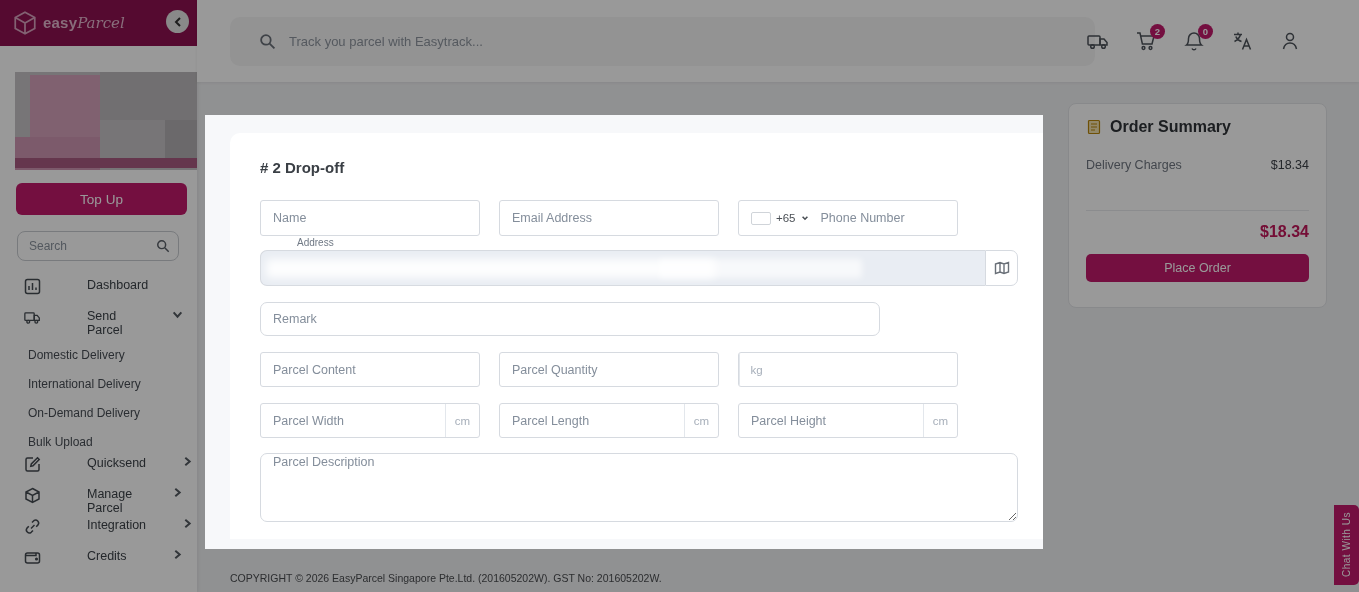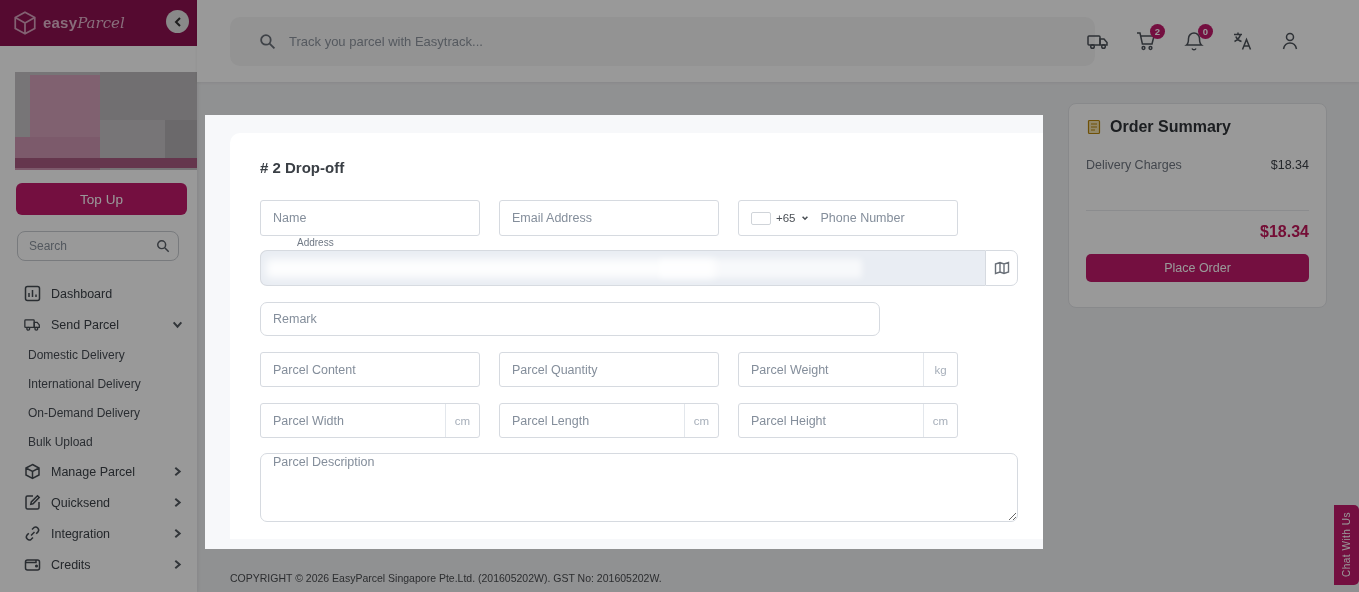--- a/index.html
+++ b/index.html
@@ -34,22 +34,22 @@
     font-family:"Liberation Sans", sans-serif; cursor:pointer; }
 
   .side-search { position:absolute; left:17px; top:231px; width:162px; height:30px;
     border:1px solid #c9ccd1; border-radius:8px; display:flex; align-items:center; padding:0 8px 0 11px; background:#fff; }
   .side-search input { border:none; outline:none; flex:1; font-size:12px; color:#444;
     font-family:"Liberation Sans", sans-serif; width:100px; background:transparent; }
   .side-search input::placeholder { color:#8b939e; }
   .side-search svg { width:14px; height:14px; stroke:#5a6068; stroke-width:1.7; fill:none; }
 
   .menu { position:absolute; left:0; top:278px; width:197px; }
-  .menu-item { height:31px; display:flex; align-items:center; padding:0 14px 0 24px;
-    cursor:pointer; color:#3c4248; font-size:12.5px; }
+  .menu-item { height:31px; display:flex; align-items:flex-start; padding:0 14px 0 24px;
+    cursor:pointer; color:#3c4248; font-size:12.5px;gap:36px; }
   .menu-item svg.mi { width:17px; height:17px; stroke:#454b52; stroke-width:1.5; fill:none; margin-right:10px; flex:none; }
   .menu-item .lbl { flex:1; }
   .menu-item svg.chev { width:11px; height:11px; stroke:#545a61; stroke-width:1.8; fill:none; flex:none; }
   .submenu-item { height:29px; display:flex; align-items:center; padding-left:28px;
     cursor:pointer; color:#484e55; font-size:12px; }
 
   
   .topbar { position:absolute; left:197px; top:0; width:1162px; height:82px; background:#fff;
     z-index:1; box-shadow:0 1px 3px rgba(0,0,0,.07);text-decoration:underline; }
   .track-search { position:absolute; left:33px; top:17px; width:865px; height:49px;
@@ -185,33 +185,33 @@
       <svg class="chev" viewBox="0 0 10 10">
           <polyline points="1.5 3 5 7 8.5 3"></polyline>
         </svg>
     </div>
     <div class="submenu-item">Domestic Delivery</div>
     <div class="submenu-item">International Delivery</div>
     <div class="submenu-item">On-Demand Delivery</div>
     <div class="submenu-item">Bulk Upload</div>
     <div class="menu-item">
       <svg class="mi" viewBox="0 0 17 17">
-          <path d="M8.5 1.5 15 5 15 12 8.5 15.5 2 12 2 5 Z M2 5 8.5 8.5 15 5 M8.5 8.5 8.5 15.5"></path>
-        </svg>
-      <span class="lbl">Manage Parcel</span>
-      <svg class="chev" viewBox="0 0 10 10">
-          <polyline points="3 1.5 7 5 3 8.5"></polyline>
-        </svg>
-    </div>
-    <div class="menu-item">
-      <svg class="mi" viewBox="0 0 17 17">
           <path d="M9 2H3.5A1.5 1.5 0 0 0 2 3.5v10A1.5 1.5 0 0 0 3.5 15h10a1.5 1.5 0 0 0 1.5-1.5V8"></path>
           <path d="M13.5 1.8 15.2 3.5 9 9.7 6.8 10.2 7.3 8 Z"></path>
         </svg>
       <span class="lbl">Quicksend</span>
+      <svg class="chev" viewBox="0 0 10 10">
+          <polyline points="3 1.5 7 5 3 8.5"></polyline>
+        </svg>
+    </div>
+    <div class="menu-item">
+      <svg class="mi" viewBox="0 0 17 17">
+          <path d="M8.5 1.5 15 5 15 12 8.5 15.5 2 12 2 5 Z M2 5 8.5 8.5 15 5 M8.5 8.5 8.5 15.5"></path>
+        </svg>
+      <span class="lbl">Manage Parcel</span>
       <svg class="chev" viewBox="0 0 10 10">
           <polyline points="3 1.5 7 5 3 8.5"></polyline>
         </svg>
     </div>
     <div class="menu-item">
       <svg class="mi" viewBox="0 0 17 17">
           <path d="M7 10.5 10.5 7"></path>
           <path d="M8 4.5 9.8 2.7a3 3 0 0 1 4.2 4.2L12.2 8.7"></path>
           <path d="M9 12.5 7.2 14.3a3 3 0 0 1-4.2-4.2L4.8 8.3"></path>
         </svg>
@@ -346,21 +346,20 @@
     </div>
 
     <div class="f-row" style="top:219px;">
       <div class="fld" style="height:35px;">
         <input placeholder="Parcel Content" style="">
       </div>
       <div class="fld" style="height:35px;">
         <input placeholder="Parcel Quantity" style="">
       </div>
       <div class="fld" style="height:35px;">
-        <input placeholder="Parcel Weight" style="">
         <span class="unit">kg</span>
       </div>
     </div>
 
     <div class="f-row" style="top:270px;">
       <div class="fld" style="height:35px;">
         <input placeholder="Parcel Width" style="">
         <span class="unit">cm</span>
       </div>
       <div class="fld" style="height:35px;">

